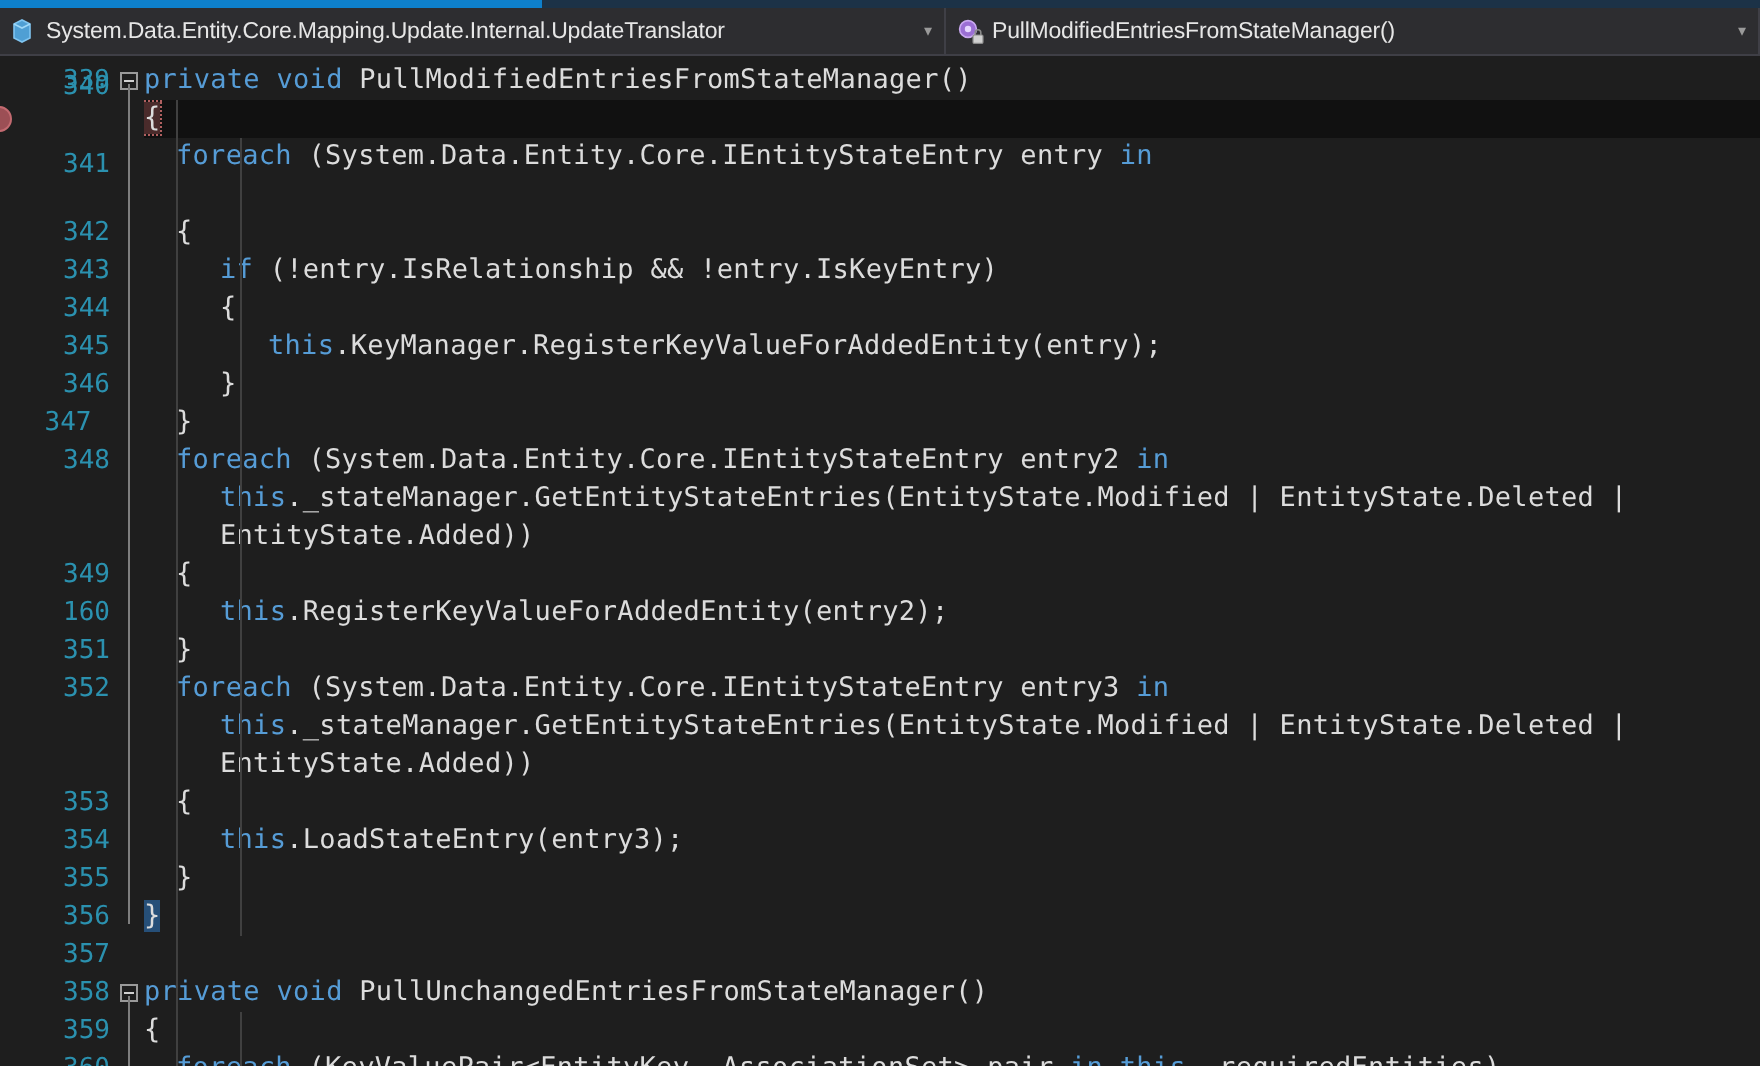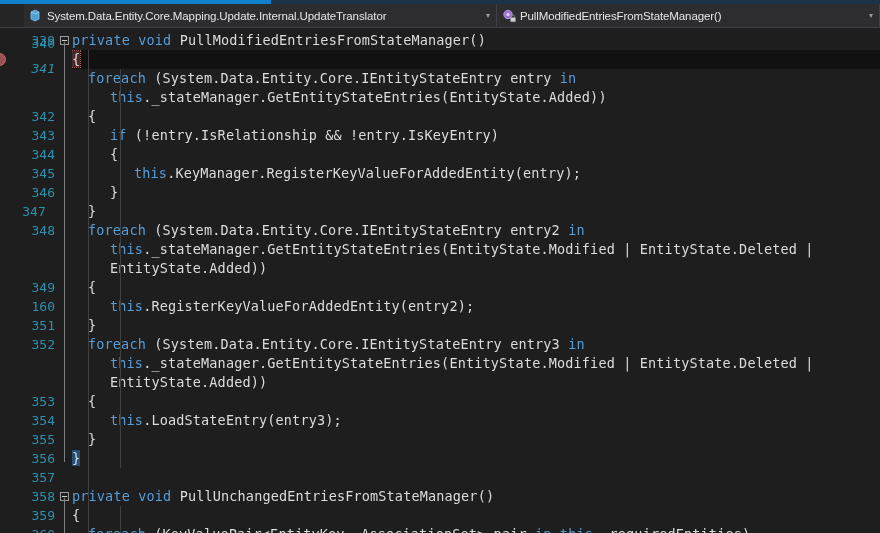--- a/index.html
+++ b/index.html
@@ -31,21 +31,20 @@
   }
 
   
   .nav-bar {
     display: flex;
     align-items: stretch;
     height: 23px;
     background: #252526;
     border-bottom: 1px solid #3f3f46;
     font-family: "Liberation Sans", sans-serif;
-    padding-left: 24px;
   }
   .nav-combo {
     display: flex;
     align-items: center;
     height: 23px;
     background: #2d2d30;
     border-right: 1px solid #3f3f46;
     position: relative;
   }
   .nav-combo.type-combo { width: 472px; }
@@ -236,21 +235,21 @@
 </div>
 
 <div class="editor">
 
   <div class="change-margin" id="change-margin">
       <div class="bp-glyph" style="top: 25px;"></div>
     </div>
   <div class="gutter" id="gutter">
       <div class="lnum" style="top: 3px;">339</div>
       <div class="lnum" style="top: 6px;">340</div>
-      <div class="lnum" style="top: 31px; font-style: italic;">341</div>
+      <div class="lnum" style="top: 45px;">341</div>
       <div class="lnum" style="top: 79px;">342</div>
       <div class="lnum" style="top: 98px;">343</div>
       <div class="lnum" style="top: 117px;">344</div>
       <div class="lnum" style="top: 136px;">345</div>
       <div class="lnum" style="top: 155px;">346</div>
       <div class="lnum" style="top: 174px; text-align: center;">347</div>
       <div class="lnum" style="top: 193px;">348</div>
       <div class="lnum" style="top: 250px;">349</div>
       <div class="lnum" style="top: 269px;">160</div>
       <div class="lnum" style="top: 288px;">351</div>
@@ -268,21 +267,20 @@
       <div class="collapse-box" style="top: 8px;"></div>
       <div class="collapse-box" style="top: 464px;"></div>
       <div class="outline-line" style="top: 14px; height: 420px;"></div>
       <div class="outline-line" style="top: 470px; height: 57px;"></div>
     </div>
   <div class="code-surface" id="code-surface">
       <div class="crow" style="top: 3px;"><span class="kw">private</span><span class="pun"> </span><span class="kw">void</span><span class="id"> PullModifiedEntriesFromStateManager()</span></div>
       <div class="cur-line" style="top: 22px;"></div>
       <div class="crow" style="top: 22px;"><span class="brace-red">{</span></div>
       <div class="crow" style="top: 41px; padding-left: 16px;"><span class="kw">foreach</span><span class="id"> (System.Data.Entity.Core.IEntityStateEntry entry </span><span class="kw">in</span></div>
-      <div class="crow" style="top: 60px; padding-left: 38px;"><span class="kw">this</span><span class="id">._stateManager.GetEntityStateEntries(EntityState.Added))</span></div>
       <div class="crow" style="top: 79px; padding-left: 16px;"><span class="pun">{</span></div>
       <div class="crow" style="top: 98px; padding-left: 38px;"><span class="kw">if</span><span class="id"> (!entry.IsRelationship &amp;&amp; !entry.IsKeyEntry)</span></div>
       <div class="crow" style="top: 117px; padding-left: 38px;"><span class="pun">{</span></div>
       <div class="crow" style="top: 136px; padding-left: 62px;"><span class="kw">this</span><span class="id">.KeyManager.RegisterKeyValueForAddedEntity(entry);</span></div>
       <div class="crow" style="top: 155px; padding-left: 38px;"><span class="pun">}</span></div>
       <div class="crow" style="top: 174px; padding-left: 16px;"><span class="pun">}</span></div>
       <div class="crow" style="top: 193px; padding-left: 16px;"><span class="kw">foreach</span><span class="id"> (System.Data.Entity.Core.IEntityStateEntry entry2 </span><span class="kw">in</span></div>
       <div class="crow" style="top: 212px; padding-left: 38px;"><span class="kw">this</span><span class="id">._stateManager.GetEntityStateEntries(EntityState.Modified | EntityState.Deleted |</span></div>
       <div class="crow" style="top: 231px; padding-left: 38px;"><span class="id">EntityState.Added))</span></div>
       <div class="crow" style="top: 250px; padding-left: 16px;"><span class="pun">{</span></div>

